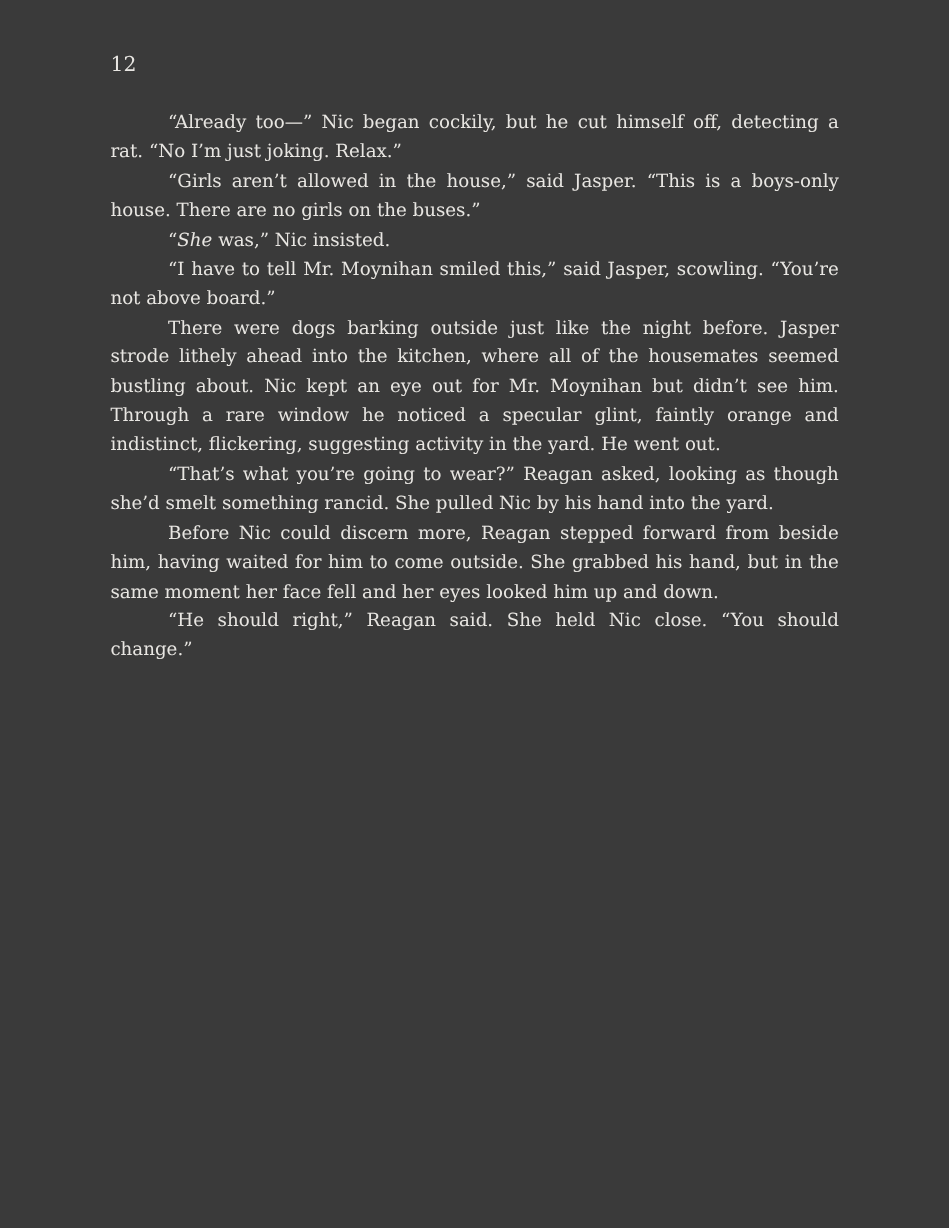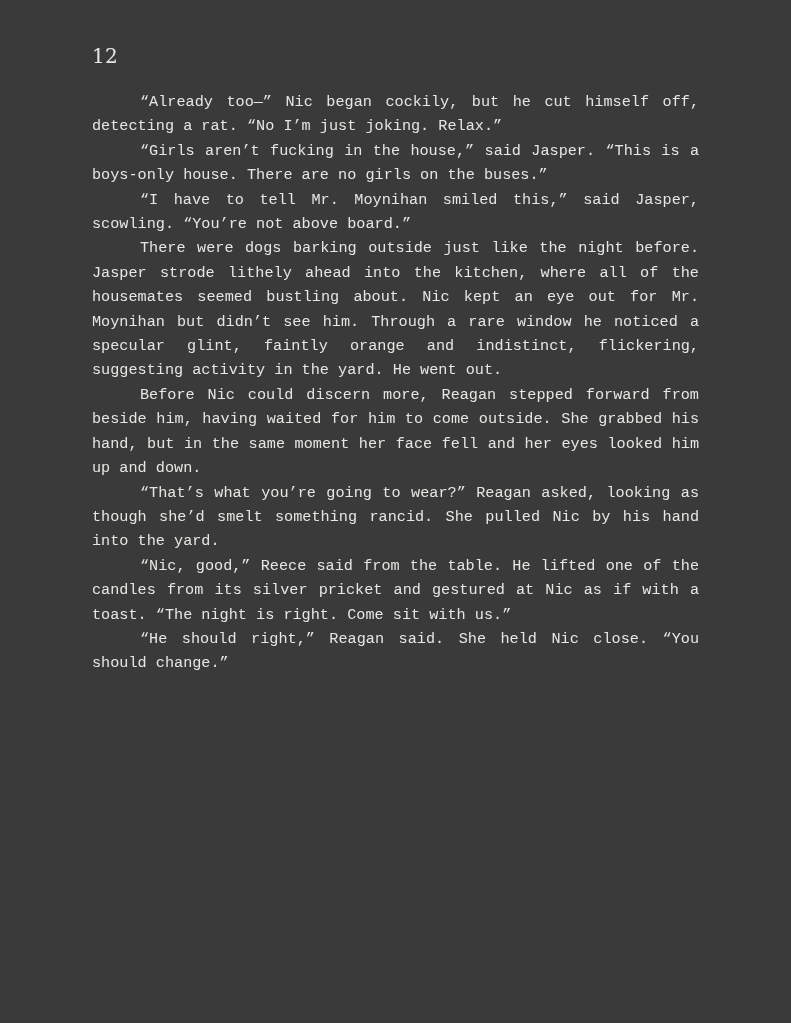--- a/index.html
+++ b/index.html
@@ -18,56 +18,55 @@
     position: relative;
     width: 791px;
     height: 1023px;
     box-sizing: border-box;
     padding: 0;
   }
   .page-number {
     position: absolute;
     left: 92px;
     top: 44px;
-    font-size: 20px;
+    font-size: 17px;
     letter-spacing: 0.2px;
     color: #e8e6e2;
   }
   .body-text {
     position: absolute;
     left: 92px;
     top: 90px;
     width: 607px;
     font-size: 15.2px;
     line-height: 24.4px;
     text-align: justify;
     text-justify: inter-word;
     color: #e8e6e2;
   }
   .body-text p {
     margin: 0;
     text-indent: 48px;
     hyphens: none;
-    font-family: Liberation Mono, monospace;
   }
   em {
     font-style: italic;
   }
 </style>
 </head>
 <body>
 
 <div class="page">
 
   <div class="page-number">12</div>
 
   <div class="body-text">
     <p>“Already too—” Nic began cockily, but he cut himself off, detecting a rat. “No I’m just joking. Relax.”</p>
-    <p>“Girls aren’t fucking in the house,” said Jasper. “This is a boys-only house. There are no girls on the buses.”</p>
+    <p>“Girls aren’t allowed in the house,” said Jasper. “This is a boys-only house. There are no girls on the buses.”</p>
+    <p><span>“<em>She</em> was,” Nic insisted.</span></p>
     <p>“I have to tell Mr. Moynihan smiled this,” said Jasper, scowling. “You’re not above board.”</p>
     <p>There were dogs barking outside just like the night before. Jasper strode lithely ahead into the kitchen, where all of the housemates seemed bustling about. Nic kept an eye out for Mr. Moynihan but didn’t see him. Through a rare window he noticed a specular glint, faintly orange and indistinct, flickering, suggesting activity in the yard. He went out.</p>
+    <p>“That’s what you’re going to wear?” Reagan asked, looking as though she’d smelt something rancid. She pulled Nic by his hand into the yard.</p>
     <p>Before Nic could discern more, Reagan stepped forward from beside him, having waited for him to come outside. She grabbed his hand, but in the same moment her face fell and her eyes looked him up and down.</p>
-    <p>“That’s what you’re going to wear?” Reagan asked, looking as though she’d smelt something rancid. She pulled Nic by his hand into the yard.</p>
-    <p>“Nic, good,” Reece said from the table. He lifted one of the candles from its silver pricket and gestured at Nic as if with a toast. “The night is right. Come sit with us.”</p>
     <p>“He should right,” Reagan said. She held Nic close. “You should change.”</p>
   </div>
 
 </div>
 
 </body></html>

